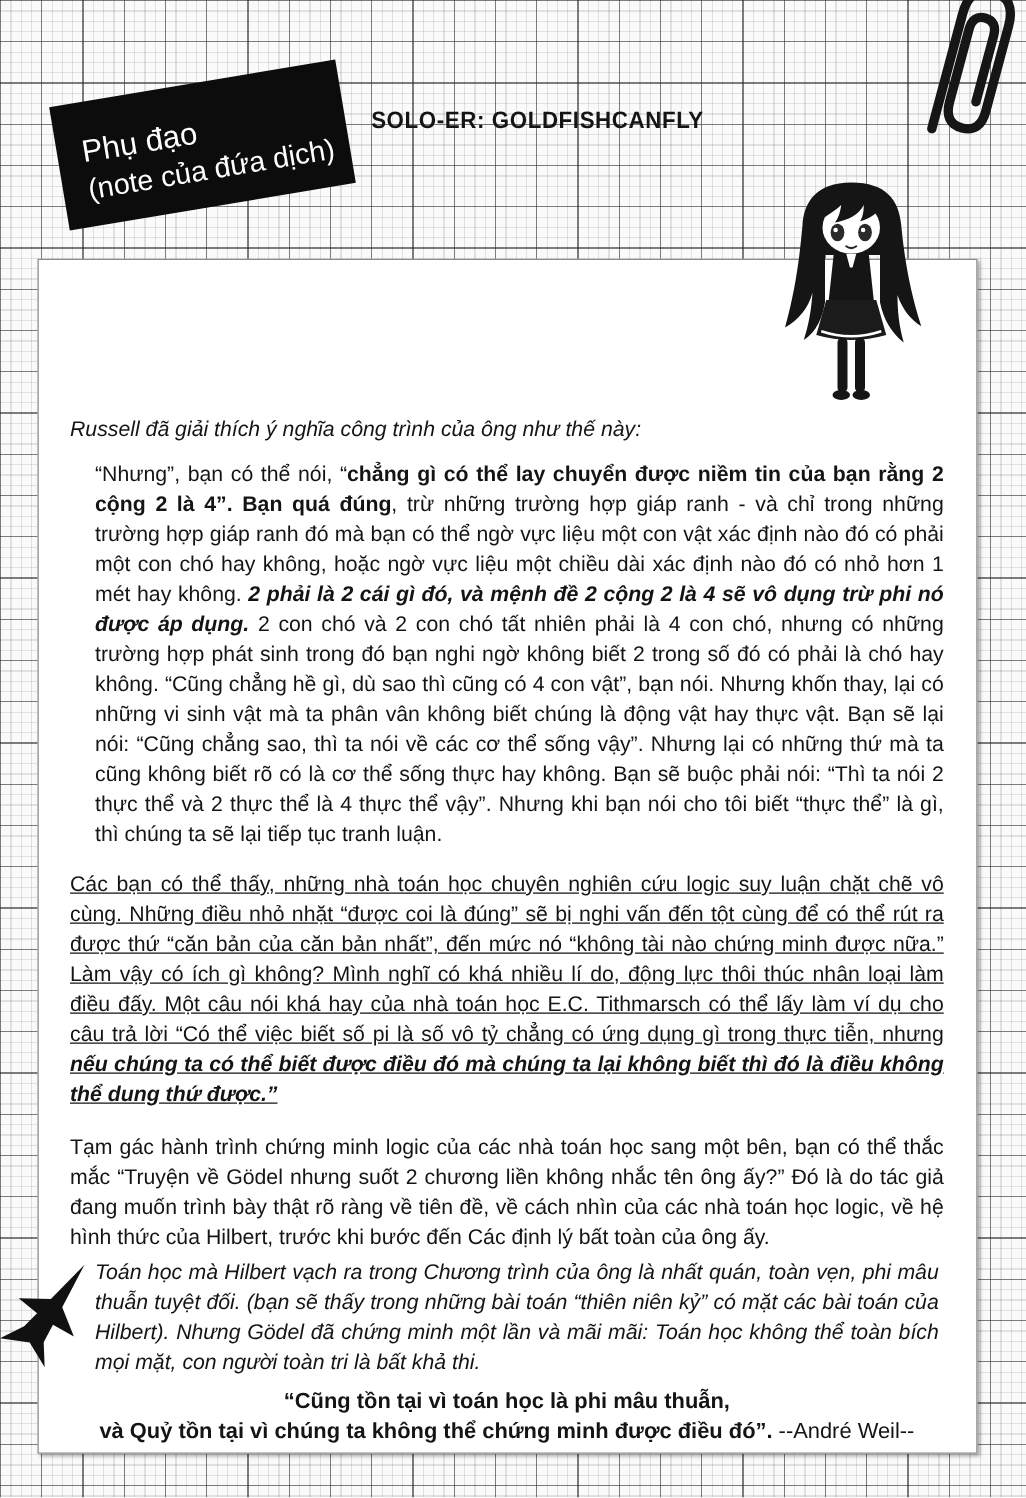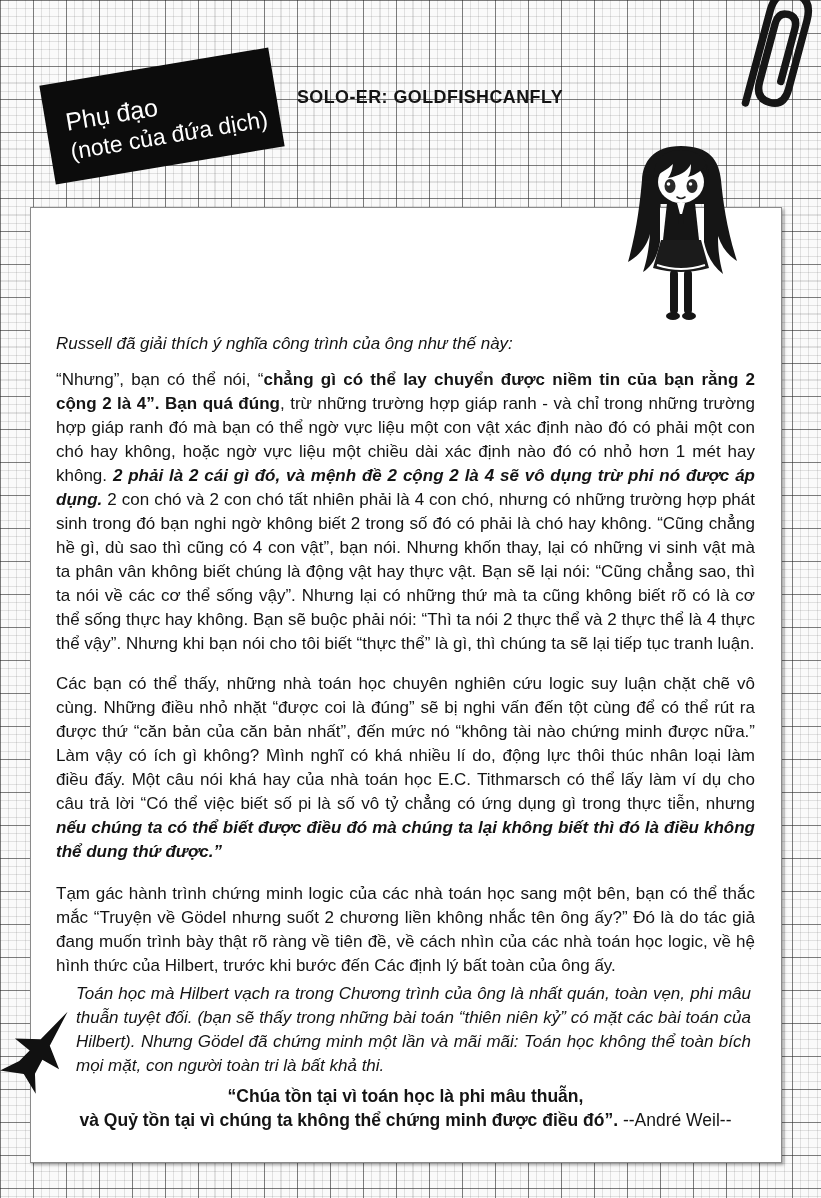--- a/index.html
+++ b/index.html
@@ -41,22 +41,22 @@
                           linear-gradient(#3a3a3a,#3a3a3a) center/1.5px 100% no-repeat;
                transform:rotate(8deg);}
   .card-title{position:absolute;left:0;right:40px;top:38px;text-align:center;font-weight:900;
               font-family:"DejaVu Sans","Liberation Sans",sans-serif;color:#0e0e0e;}
   .card-title .tl{display:block;line-height:52px;}
   .card-title .tl>span{display:inline-block;transform:scaleX(.66);transform-origin:center;
                        font-size:40px;letter-spacing:1px;white-space:nowrap;}
   
   .copy p{margin:0;font-size:17px;line-height:24px;text-align:justify;}
   .copy .p0{margin-bottom:12px;text-align:left;font-style:italic;}
-  .copy .p1{margin-bottom:16px;}
-  .copy .p2{margin-bottom:18px;}
+  .copy .p1{margin-left:20px;margin-bottom:16px;}
+  .copy .p2{margin-bottom:18px;text-decoration:underline;}
   .copy .p3{margin-bottom:4px;}
   .copy .p4{margin-left:20px;margin-right:4px;margin-bottom:6px;font-style:italic;}
   .copy span.b{font-weight:700;}
   .copy span.i{font-style:italic;}
   .quote{font-size:17.5px;line-height:24px;text-align:center;font-weight:700;}
   .quote .attr{font-weight:400;}
   
   .girl{position:absolute;left:623px;top:144px;width:118px;height:188px;}
   .jet{position:absolute;left:-6px;top:1000px;width:76px;height:112px;transform:rotate(6deg);}
 </style>
@@ -77,21 +77,21 @@
   <div class="credit">SOLO-ER: GOLDFISHCANFLY</div>
 
   <div class="main-box">
     <div class="copy">
       <p class="p0"><span>Russell đã giải thích ý nghĩa công trình của ông như thế này:</span></p>
       <p class="p1"><span>“Nhưng”, bạn có thể nói, “</span><span class="b">chẳng gì có thể lay chuyển được niềm tin của bạn rằng 2 cộng 2 là 4”. Bạn quá đúng</span><span>, trừ những trường hợp giáp ranh - và chỉ trong những trường hợp giáp ranh đó mà bạn có thể ngờ vực liệu một con vật xác định nào đó có phải một con chó hay không, hoặc ngờ vực liệu một chiều dài xác định nào đó có nhỏ hơn 1 mét hay không. </span><span class="b i">2 phải là 2 cái gì đó, và mệnh đề 2 cộng 2 là 4 sẽ vô dụng trừ phi nó được áp dụng.</span><span> 2 con chó và 2 con chó tất nhiên phải là 4 con chó, nhưng có những trường hợp phát sinh trong đó bạn nghi ngờ không biết 2 trong số đó có phải là chó hay không. “Cũng chẳng hề gì, dù sao thì cũng có 4 con vật”, bạn nói. Nhưng khốn thay, lại có những vi sinh vật mà ta phân vân không biết chúng là động vật hay thực vật. Bạn sẽ lại nói: “Cũng chẳng sao, thì ta nói về các cơ thể sống vậy”. Nhưng lại có những thứ mà ta cũng không biết rõ có là cơ thể sống thực hay không. Bạn sẽ buộc phải nói: “Thì ta nói 2 thực thể và 2 thực thể là 4 thực thể vậy”. Nhưng khi bạn nói cho tôi biết “thực thể” là gì, thì chúng ta sẽ lại tiếp tục tranh luận.</span></p>
       <p class="p2"><span>Các bạn có thể thấy, những nhà toán học chuyên nghiên cứu logic suy luận chặt chẽ vô cùng. Những điều nhỏ nhặt “được coi là đúng” sẽ bị nghi vấn đến tột cùng để có thể rút ra được thứ “căn bản của căn bản nhất”, đến mức nó “không tài nào chứng minh được nữa.” Làm vậy có ích gì không? Mình nghĩ có khá nhiều lí do, động lực thôi thúc nhân loại làm điều đấy. Một câu nói khá hay của nhà toán học  E.C. Tithmarsch có thể lấy làm ví dụ cho câu trả lời “Có thể việc biết số pi là số vô tỷ chẳng có ứng dụng gì trong thực tiễn, nhưng </span><span class="b i">nếu chúng ta có thể biết được điều đó mà chúng ta lại không biết thì đó là điều không thể dung thứ được.”</span></p>
       <p class="p3"><span>Tạm gác hành trình chứng minh logic của các nhà toán học sang một bên, bạn có thể thắc mắc “Truyện về Gödel nhưng suốt 2 chương liền không nhắc tên ông ấy?” Đó là do tác giả đang muốn trình bày thật rõ ràng về tiên đề, về cách nhìn của các nhà toán học logic, về hệ hình thức của Hilbert, trước khi bước đến Các định lý bất toàn của ông ấy.</span></p>
       <p class="p4"><span>Toán học mà Hilbert vạch ra trong Chương trình của ông là nhất quán, toàn vẹn, phi mâu thuẫn tuyệt đối. (bạn sẽ thấy trong những bài toán “thiên niên kỷ” có mặt các bài toán của Hilbert). Nhưng Gödel đã chứng minh một lần và mãi mãi: Toán học không thể toàn bích mọi mặt, con người toàn tri là bất khả thi.</span></p>
       <div class="quote">
-        <div>“Chúa tồn tại vì toán học là phi mâu thuẫn,</div>
+        <div>“Cũng tồn tại vì toán học là phi mâu thuẫn,</div>
         <div><span>và Quỷ tồn tại vì chúng ta không thể chứng minh được điều đó”.</span><span class="attr"> --André Weil--</span></div>
       </div>
     </div>
   </div>
 
 
   <svg class="girl" viewBox="0 0 118 188">
 
     <path d="M58 2 C30 2 20 18 19 36 C17 58 14 86 5 118 C16 112 24 102 27 90 C26 104 24 116 20 128 C30 122 35 110 37 98 L37 60 L81 60 L81 98 C84 112 90 122 100 130 C96 116 95 104 95 92 C99 104 106 112 114 117 C104 86 100 58 98 36 C96 16 86 2 58 2 Z" fill="#151515"></path>
 

